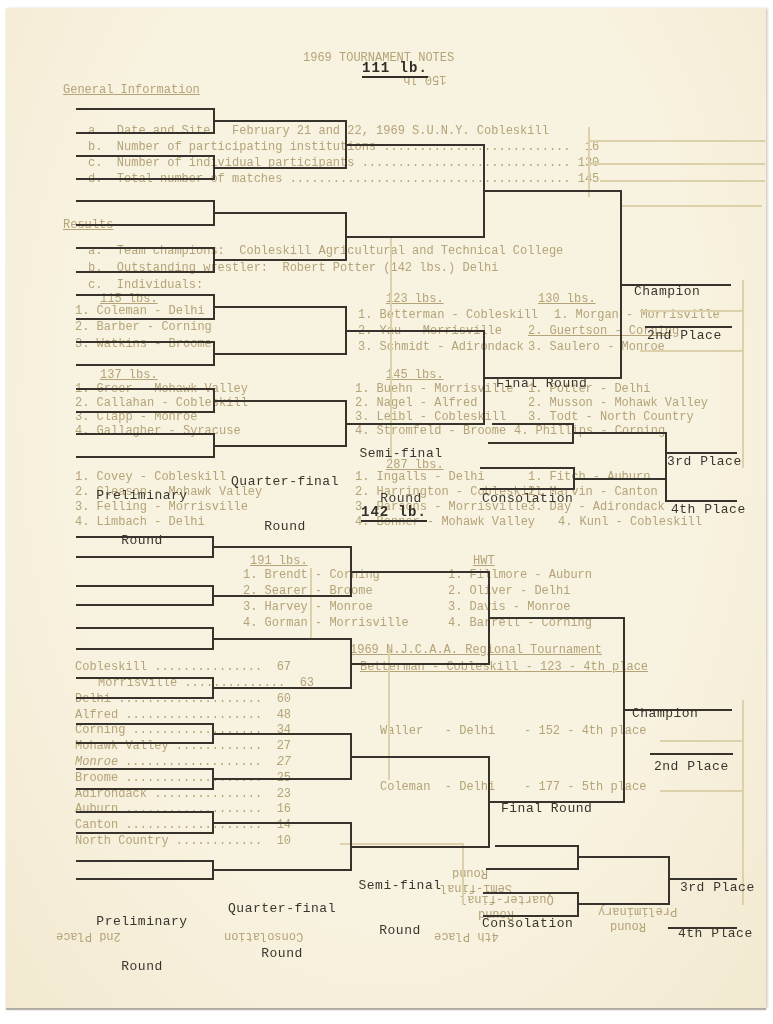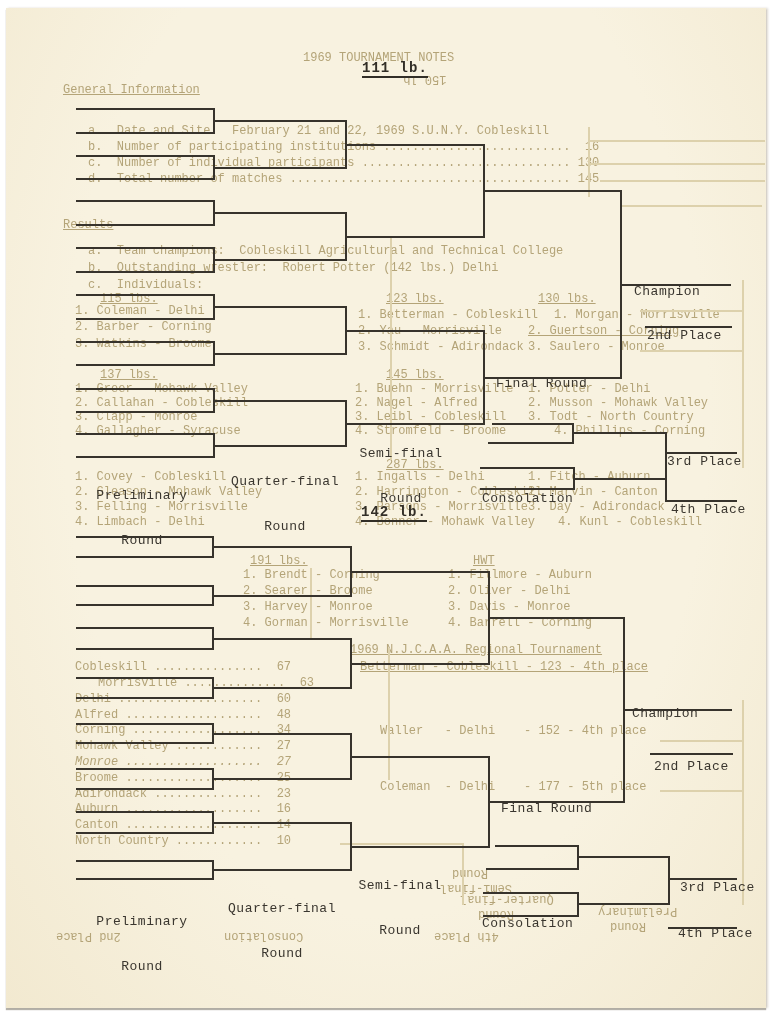--- a/index.html
+++ b/index.html
@@ -55,21 +55,21 @@
         <div class="ghost" style="left: 69px; top: 389px;">2. Callahan - Cobleskill</div>
         <div class="ghost" style="left: 69px; top: 403px;">3. Clapp - Monroe</div>
         <div class="ghost" style="left: 69px; top: 417px;">4. Gallagher - Syracuse</div>
         <div class="ghost" style="left: 349px; top: 375px;">1. Buehn - Morrisville</div>
         <div class="ghost" style="left: 349px; top: 389px;">2. Nagel - Alfred</div>
         <div class="ghost" style="left: 349px; top: 403px;">3. Leibl - Cobleskill</div>
         <div class="ghost" style="left: 349px; top: 417px;">4. Stromfeld - Broome</div>
         <div class="ghost" style="left: 522px; top: 375px;">1. Potter - Delhi</div>
         <div class="ghost" style="left: 522px; top: 389px;">2. Musson - Mohawk Valley</div>
         <div class="ghost" style="left: 522px; top: 403px;">3. Todt - North Country</div>
-        <div class="ghost" style="left: 548px; top: 417px;">4. Phillips - Corning</div>
+        <div class="ghost" style="left: 508px; top: 417px;">4. Phillips - Corning</div>
         <div class="ghost u" style="left: 380px; top: 451px;">287 lbs.</div>
         <div class="ghost" style="left: 69px; top: 463px;">1. Covey - Cobleskill</div>
         <div class="ghost" style="left: 69px; top: 478px;">2. Gleason - Mohawk Valley</div>
         <div class="ghost" style="left: 69px; top: 493px;">3. Felling - Morrisville</div>
         <div class="ghost" style="left: 69px; top: 508px;">4. Limbach - Delhi</div>
         <div class="ghost" style="left: 349px; top: 463px;">1. Ingalls - Delhi</div>
         <div class="ghost" style="left: 349px; top: 478px;">2. Harrington - Cobleskill</div>
         <div class="ghost" style="left: 349px; top: 493px;">3. Parsons - Morrisville</div>
         <div class="ghost" style="left: 349px; top: 508px;">4. Bonner - Mohawk Valley</div>
         <div class="ghost" style="left: 522px; top: 463px;">1. Fitch - Auburn</div>

